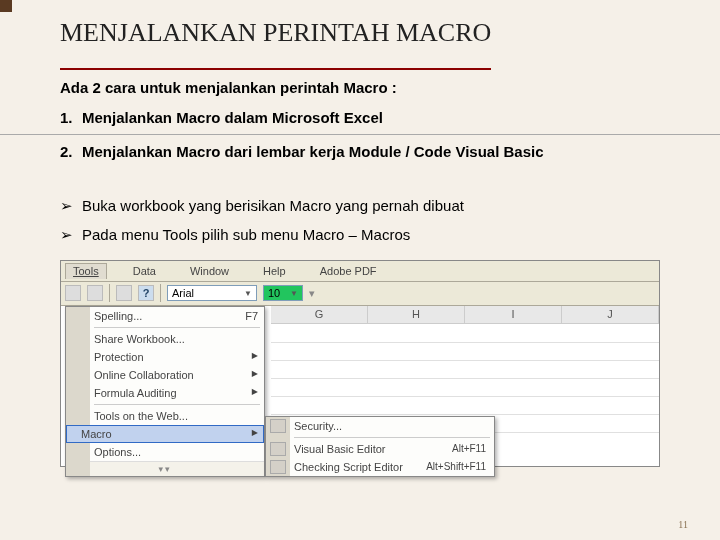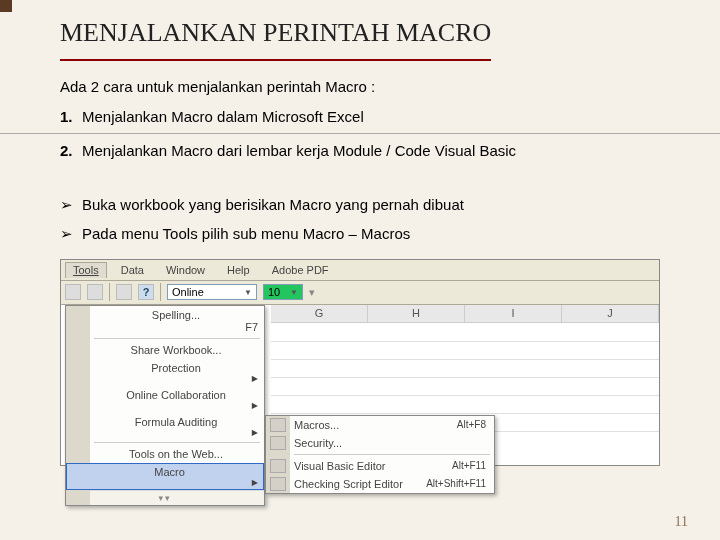--- a/index.html
+++ b/index.html
@@ -1,60 +1,60 @@
 <!DOCTYPE html>
 <html><head>
 <meta charset="utf-8">
 <style>
   * { box-sizing: border-box; margin: 0; padding: 0; }
   body { width: 720px; height: 540px; background: #f5f0e8; font-family: Arial, sans-serif; position: relative; overflow: hidden; }
   .slide { padding: 18px 60px 0 60px; }
-  .title { font-family: "Times New Roman", serif; font-size: 26px; font-weight: normal; color: #222; border-bottom: 2px solid #8b0000; padding-bottom: 11px; margin-bottom: 9px; display: inline-block; }
+  .title { font-family: "Times New Roman", serif; font-size: 26px; font-weight: normal; color: #222; border-bottom: 2px solid #8b0000; padding-bottom: 20px; margin-bottom: 1px; display: inline-block; }
   .hr-line { height: 1px; background: #aaa; margin: 0 -60px 0 -60px; }
   .content { font-size: 15px; color: #000; line-height: 1.7; }
   .content .row { display: flex; align-items: flex-start; margin: 4px 0; }
   .content .num { width: 22px; flex-shrink: 0; font-weight: bold; }
   .content .bullet { width: 22px; flex-shrink: 0; }
   .content .txt { flex: 1; }
-  .bold { font-weight: normal; }
+  .bold { font-weight: bold; }
   .spacer { height: 20px; }
   .screenshot { margin: 12px 0 0 0; border: 1px solid #888; background: #f4f4f4; width: 600px; position: relative; font-size: 11px; font-family: Tahoma, sans-serif; }
-  .menubar { display: flex; background: #ece9d8; border-bottom: 1px solid #aca899; padding: 2px 4px; gap: 6px; }
+  .menubar { display: flex; background: #ece9d8; border-bottom: 1px solid #aca899; padding: 2px 4px; gap: 18px; }
   .menubar .m { padding: 2px 8px; color: #444; }
   .menubar .m u { text-decoration: underline; }
   .menubar .m.open { background: #e0dcd0; border: 1px solid #aca899; border-bottom: none; padding: 1px 7px; }
   .toolbar { display: flex; align-items: center; background: #ece9d8; border-bottom: 1px solid #aca899; padding: 2px 4px; gap: 6px; height: 24px; }
   .tb-icon { width: 16px; height: 16px; background: #ddd; border: 1px solid #bbb; }
   .tb-sep { width: 1px; height: 18px; background: #aca899; }
   .font-box { background: #fff; border: 1px solid #7f9db9; padding: 1px 4px; width: 90px; display: flex; justify-content: space-between; align-items: center; }
   .size-box { background: #22c55e; border: 1px solid #7f9db9; padding: 1px 4px; width: 40px; display: flex; justify-content: space-between; align-items: center; }
   .dd-arrow { font-size: 8px; color: #555; }
 
   .workarea { display: flex; position: relative; height: 160px; background: #fff; }
   .menu-dropdown { position: absolute; left: 4px; top: 0; width: 200px; background: #fdfdfb; border: 1px solid #888; box-shadow: 2px 2px 4px rgba(0,0,0,0.3); z-index: 10; }
   .menu-dropdown .icon-col { position: absolute; left: 0; top: 0; bottom: 0; width: 24px; background: #dcd8cc; }
-  .menu-item { display: flex; align-items: center; padding: 3px 6px 3px 28px; position: relative; color: #444; white-space: nowrap; flex-direction: column; }
+  .menu-item { display: flex; align-items: flex-start; padding: 3px 6px 3px 28px; position: relative; color: #444; white-space: nowrap; }
   .menu-item .shortcut { margin-left: auto; padding-left: 20px; }
   .menu-item .arrow { margin-left: auto; font-size: 8px; }
   .menu-item.hl { background: #c1d2ee; border: 1px solid #316ac5; padding: 2px 5px 2px 14px; }
   .menu-sep { height: 1px; background: #ccc; margin: 2px 4px 2px 28px; }
   .expand-bar { text-align: center; padding: 2px; color: #888; background: #f4f2ea; border-top:1px solid #ddd; letter-spacing:2px; font-size:9px; }
 
   .submenu { position: absolute; left: 204px; top: 110px; width: 230px; background: #fdfdfb; border: 1px solid #888; box-shadow: 2px 2px 4px rgba(0,0,0,0.3); z-index: 11; }
   .submenu .icon-col { position: absolute; left: 0; top: 0; bottom: 0; width: 24px; background: #dcd8cc; }
   .sub-item { display: flex; align-items: center; padding: 3px 8px 3px 28px; color: #444; white-space: nowrap; }
   .sub-item .shortcut { margin-left: auto; font-size: 10px; }
   .sub-icon { position: absolute; left: 4px; width: 16px; height: 14px; background: #d4d0c8; border:1px solid #aaa; }
 
   .colhdr { display: flex; position: absolute; left: 210px; top: 0; right: 0; background: #e8e8e8; border-bottom: 1px solid #ccc; height: 18px; }
   .colhdr .c { flex:1; text-align:center; border-right:1px solid #ccc; font-size:11px; color:#555; padding-top:2px; }
   .grid { position:absolute; left:210px; top:18px; right:0; bottom:0; }
   .grid .hline { position:absolute; left:0; right:0; height:1px; background:#e0e0e0; }
 
-  .page-num { position: absolute; right: 32px; bottom: 10px; font-size: 14px; color: #8b7355; font-family: "Times New Roman", serif; }
+  .page-num { position: absolute; right: 32px; bottom: 10px; font-size: 10px; color: #8b7355; font-family: "Times New Roman", serif; }
   .left-brown { position:absolute; left:0; top:0; width:12px; height:12px; background:#5a3a22; }
 </style>
 </head>
 <body>
 
 <div class="left-brown"></div>
 
 <div class="slide">
   <div class="title">MENJALANKAN PERINTAH MACRO</div>
 
@@ -92,21 +92,21 @@
       <span class="m">Adobe PDF</span>
     </div>
     <div class="toolbar">
       <span class="tb-icon"></span>
       <span class="tb-icon"></span>
       <span class="tb-sep"></span>
       <span class="tb-icon"></span>
       <span class="tb-icon" style="background:#cde;color:#246;text-align:center;font-weight:bold;line-height:14px;">?</span>
       <span class="tb-sep"></span>
       <div class="font-box">
-          <span>Online</span>
+          <span>Arial</span>
           <span class="dd-arrow">▼</span>
         </div>
       <div class="size-box">
           <span>10</span>
           <span class="dd-arrow">▼</span>
         </div>
       <span style="color:#888">▾</span>
     </div>
 
     <div class="workarea">
@@ -148,30 +148,28 @@
             <span class="arrow">▶</span>
           </div>
         <div class="menu-sep"></div>
         <div class="menu-item">
             <span>Tools on the Web...</span>
           </div>
         <div class="menu-item hl">
             <span>Macro</span>
             <span class="arrow">▶</span>
           </div>
+        <div class="menu-item">
+            <span>Options...</span>
+          </div>
         <div class="expand-bar">▾▾</div>
       </div>
 
       <div class="submenu">
         <div class="icon-col"></div>
-        <div class="sub-item">
-            <span class="sub-icon"></span>
-            <span>Macros...</span>
-            <span class="shortcut">Alt+F8</span>
-          </div>
         <div class="sub-item">
             <span class="sub-icon"></span>
             <span>Security...</span>
           </div>
         <div class="menu-sep"></div>
         <div class="sub-item">
             <span class="sub-icon"></span>
             <span>Visual Basic Editor</span>
             <span class="shortcut">Alt+F11</span>
           </div>

